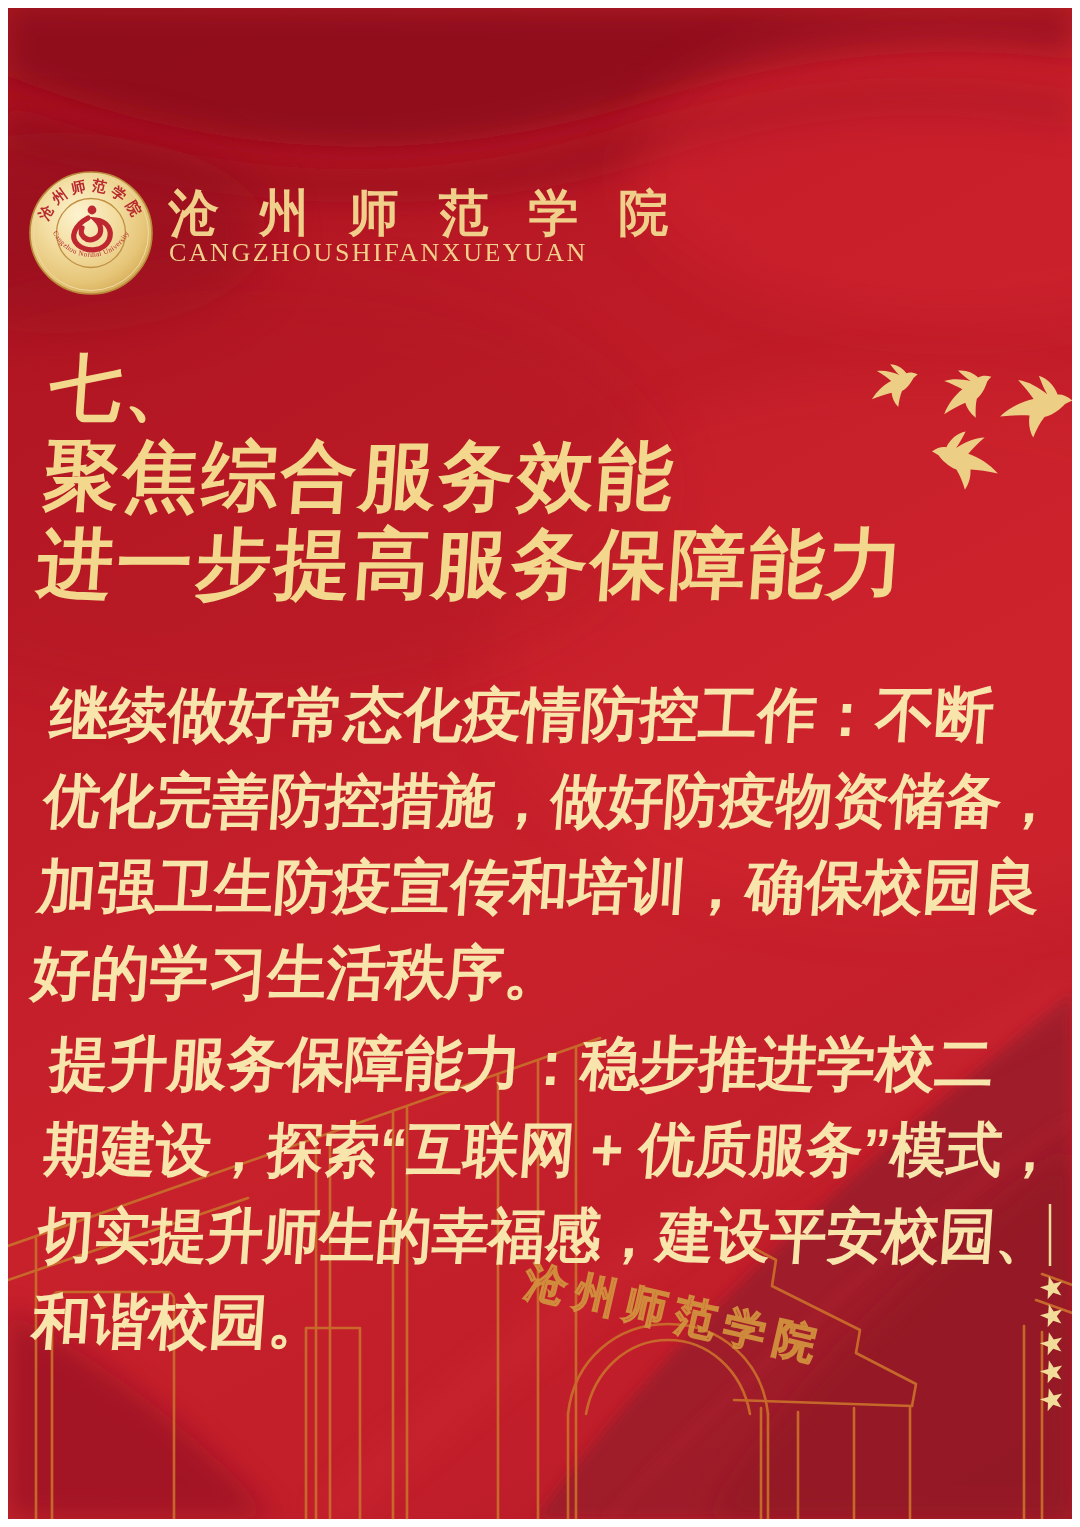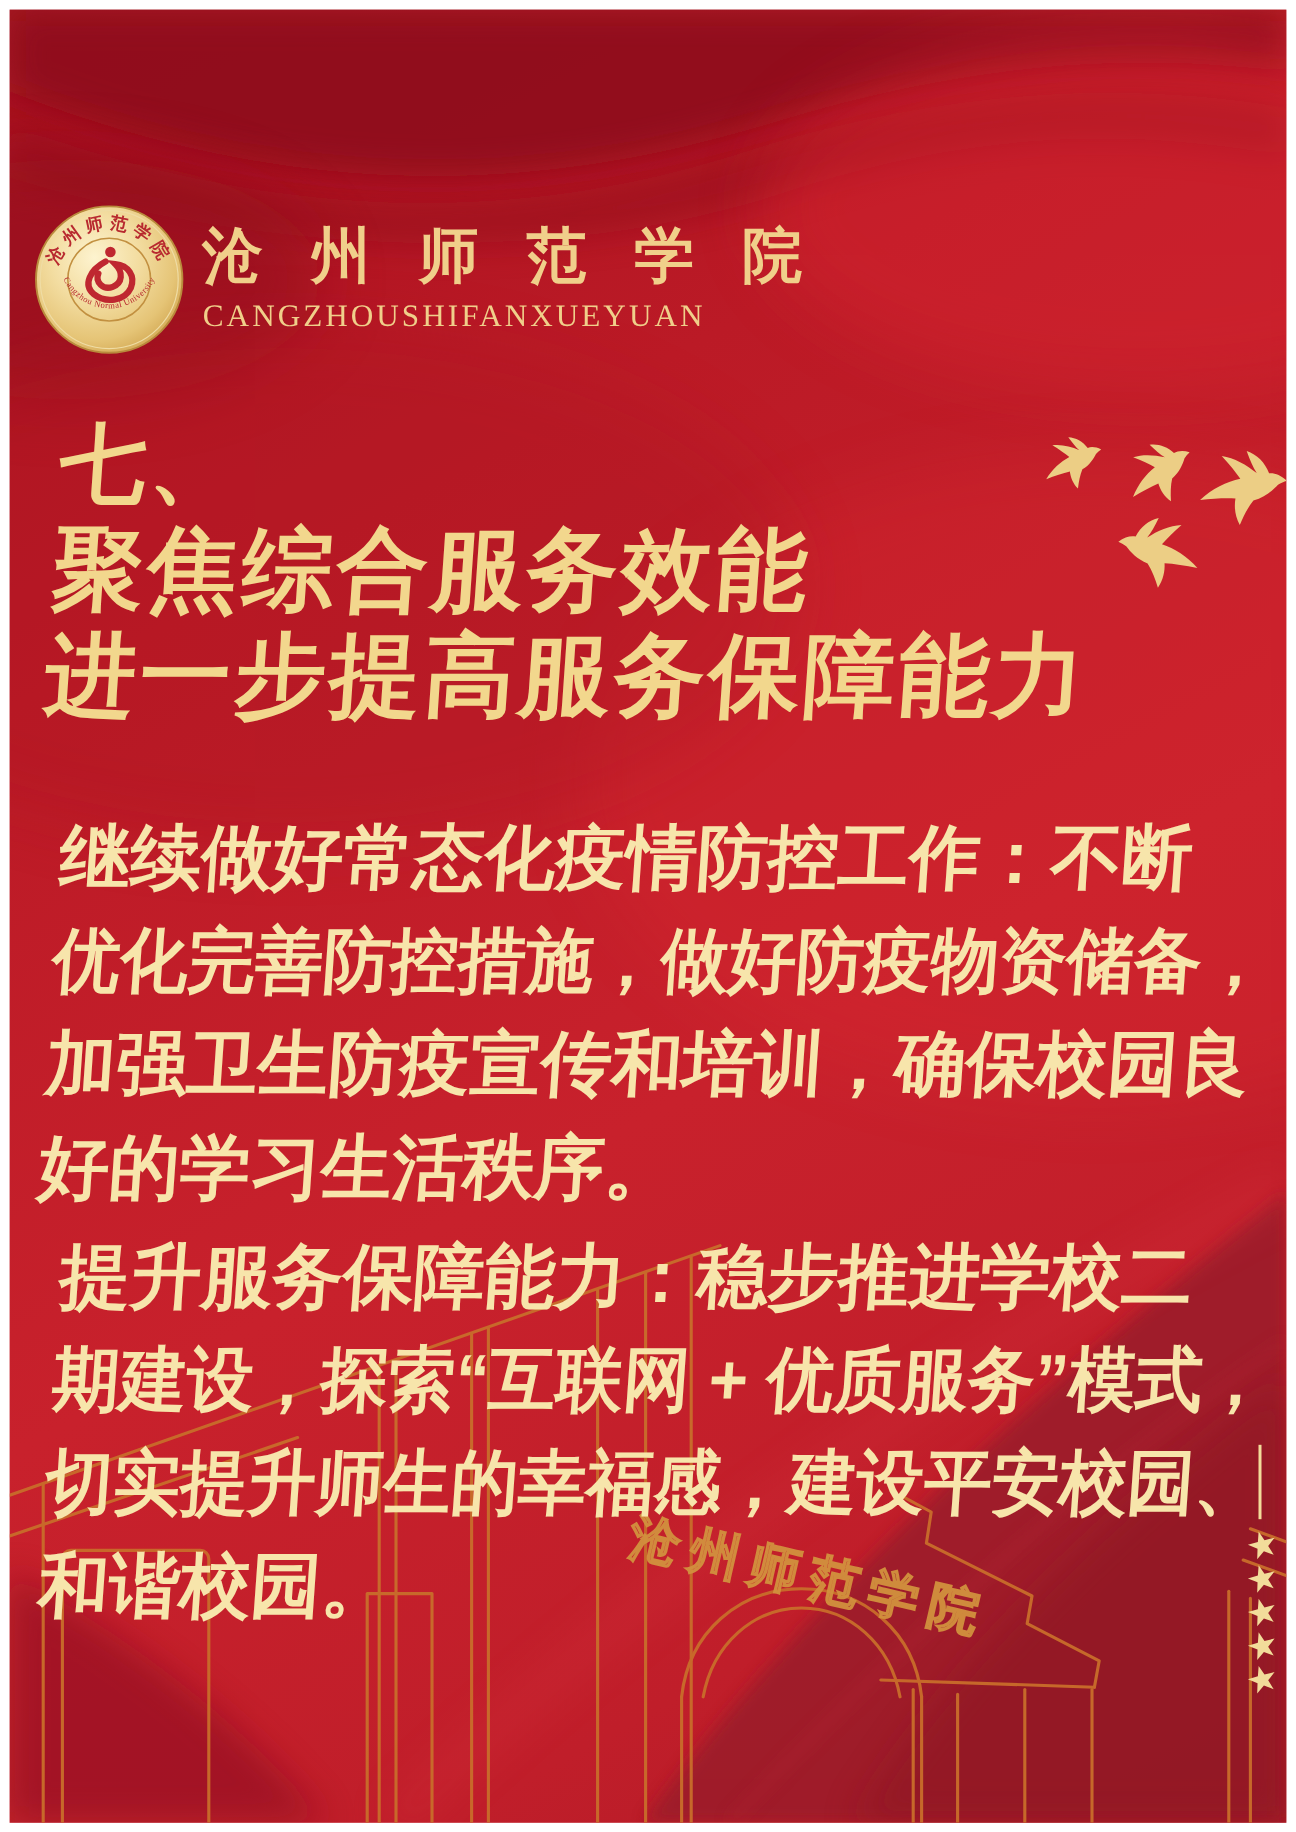--- a/index.html
+++ b/index.html
@@ -12,21 +12,21 @@
     position:absolute;left:8px;top:8px;width:1064px;height:1511px;overflow:hidden;
     background:linear-gradient(152deg,#a81220 0%,#bb1a26 28%,#c8212c 58%,#c01e2a 82%,#b01a26 100%);
   }
   .bg-svg{position:absolute;left:0;top:0;width:100%;height:100%;display:block;}
 
   
   .brand{position:absolute;left:20px;top:158px;display:flex;align-items:flex-start;}
   .seal{width:126px;height:126px;margin-top:4px;flex:0 0 auto;}
   .brand-text{margin-left:15px;}
   .brand-cn{font-weight:700;font-size:50px;line-height:1;letter-spacing:13px;color:#f0cf8a;margin-top:22px;white-space:nowrap;}
-  .brand-en{font-family:"Liberation Serif","DejaVu Serif",serif;font-weight:400;font-size:26px;line-height:1;letter-spacing:2.5px;color:#f0cf8a;margin-top:13px;white-space:nowrap;}
+  .brand-en{font-family:"Liberation Serif","DejaVu Serif",serif;font-weight:400;font-size:26px;line-height:1;letter-spacing:2.5px;color:#f0cf8a;margin-top:2px;white-space:nowrap;}
 
   
   .heading{position:absolute;left:45px;top:336px;width:1000px;color:#f2d78d;transform:skewX(-4deg);transform-origin:0 0;}
   .h-line{font-size:76px;line-height:88px;font-weight:700;letter-spacing:3px;white-space:nowrap;}
   .h-line.first{font-size:72px;}
 
   
   .para{position:absolute;left:45px;width:1014px;color:#f7e5ab;transform:skewX(-4deg);transform-origin:0 0;}
   .para1{top:664px;}
   .para2{top:1013px;}

